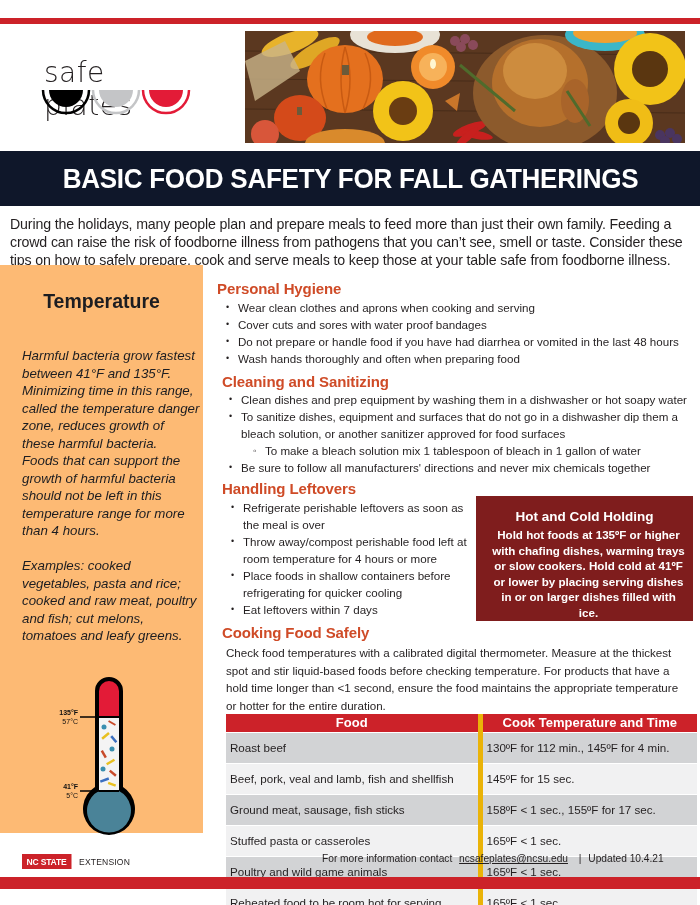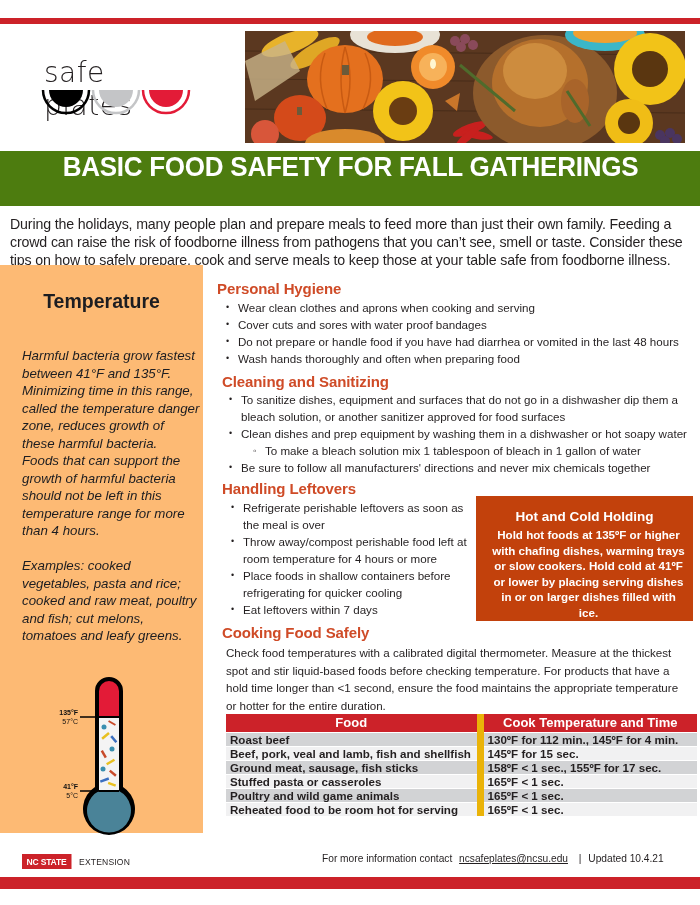--- a/index.html
+++ b/index.html
@@ -12,22 +12,22 @@
   
   .logo { position: absolute; left: 40px; top: 56px; width: 160px; height: 64px; }
   .logo-text { position: absolute; left: 4px; top: 0; font-family: "DejaVu Sans", sans-serif; font-weight: 300; font-size: 28px; letter-spacing: 0.5px; color: #231f20; }
   .logo-plates { position: absolute; left: 0; top: 32px; width: 160px; height: 30px; }
 
   
   .hero { position: absolute; left: 245px; top: 31px; width: 440px; height: 112px; overflow: hidden;
           background: linear-gradient(100deg, #4a2e1c 0%, #6a3f22 30%, #5a3520 55%, #3e2616 100%); }
 
   
-  .banner { position: absolute; left: 0; top: 151px; width: 700px; height: 55px; background: #4d7c0f;
-            display: flex; align-items: flex-start; justify-content: center; }
+  .banner { position: absolute; left: 0; top: 151px; width: 700px; height: 55px; background: #0f172a;
+            display: flex; align-items: center; justify-content: center; }
   .banner-title { color: #ffffff; font-weight: bold; font-size: 28px; letter-spacing: -0.3px; transform: scaleX(0.93); white-space: nowrap; }
 
   .intro { position: absolute; left: 10px; top: 215px; width: 685px; font-size: 14.2px; line-height: 18px; color: #231f20; letter-spacing: -0.15px; }
 
   
   .sidebar { position: absolute; left: 0; top: 265px; width: 203px; height: 568px; background: #fdba74; }
   .sb-title { position: absolute; left: 0; top: 24px; width: 203px; text-align: center; font-weight: bold; font-size: 19.5px; line-height: 25px; color: #1c1d21; }
   .sb-body { position: absolute; left: 22px; top: 82px; width: 178px; font-size: 13.3px; line-height: 17.5px; color: #1c1d21; }
   .sb-body p { margin: 0; font-style: italic; }
   .sb-body .gap { height: 17.5px; }
@@ -35,30 +35,30 @@
   .thermo { position: absolute; left: 50px; top: 675px; width: 120px; height: 160px; }
 
   
   .section-title { position: absolute; font-weight: bold; font-size: 15px; color: #cf4b27; letter-spacing: -0.1px; }
   ul.bullets { position: absolute; list-style: none; font-size: 11.6px; line-height: 17px; color: #231f20; }
   ul.bullets li { position: relative; padding-left: 12px; }
   ul.bullets li::before { content: "\2022"; position: absolute; left: 0; top: 0; font-size: 9px; }
   ul.bullets li.sub { padding-left: 36px; }
   ul.bullets li.sub::before { content: "\25E6"; left: 24px; font-size: 10px; }
 
-  .holding { position: absolute; left: 476px; top: 496px; width: 217px; height: 125px; background: #c2410c; color: #ffffff; text-align: center; padding-top: 13px; }
+  .holding { position: absolute; left: 476px; top: 496px; width: 217px; height: 125px; background: #7f1d1d; color: #ffffff; text-align: center; padding-top: 13px; }
   .holding-title { font-weight: bold; font-size: 13.5px; margin-bottom: 3px; }
   .holding-body { font-weight: bold; font-size: 11.6px; line-height: 15.5px; padding: 0 6px 0 14px; }
 
   .cook-body { position: absolute; left: 226px; top: 644px; width: 465px; font-size: 11.6px; line-height: 17.5px; color: #231f20; }
 
   table.cook { position: absolute; left: 226px; top: 714px; width: 471px; border-collapse: collapse; font-size: 11.6px; }
   table.cook th { background: #cc2229; color: #fff; font-weight: bold; font-size: 13px; height: 18px; padding: 0 4px; text-align: center; }
-  table.cook th + th, table.cook td + td { border-left: 7px solid #eab308; }
-  table.cook td { height: 14px; padding: 0 4px; color: #231f20; white-space: nowrap; border-top: 1px solid #ffffff; font-weight: bold; }
+  table.cook th + th, table.cook td + td { border-left: 5px solid #eab308; }
+  table.cook td { height: 31px; padding: 0 4px; color: #231f20; white-space: nowrap; border-top: 1px solid #ffffff; }
   table.cook tr:nth-child(odd) td { background: #d2d3d5; }
   table.cook tr:nth-child(even) td { background: #f1f1f2; }
   table.cook td:first-child { width: 254px; }
 
   
   .footer-logo { position: absolute; left: 22px; top: 854px; display: flex; align-items: center; }
   .ncstate { background: #cc2229; color: #fff; font-weight: bold; font-size: 9.5px; padding: 2px 5px; letter-spacing: -0.2px; transform: scaleX(0.9); transform-origin: left; }
   .extension { font-size: 9.5px; margin-left: 2px; color: #231f20; transform: scaleX(0.9); transform-origin: left; letter-spacing: 0.2px; }
   .footer-contact { position: absolute; left: 322px; top: 853px; font-size: 10.2px; color: #231f20; white-space: nowrap; }
   .footer-contact .email { text-decoration: underline; margin-left: 4px; margin-right: 8px; }
@@ -219,22 +219,22 @@
 <h3 class="section-title" style="left:217px; top:280px;">Personal Hygiene</h3>
 <ul class="bullets" style="left:226px; top:299px; width:470px;">
   <li>Wear clean clothes and aprons when cooking and serving</li>
   <li>Cover cuts and sores with water proof bandages</li>
   <li>Do not prepare or handle food if you have had diarrhea or vomited in the last 48 hours</li>
   <li>Wash hands thoroughly and often when preparing food</li>
 </ul>
 
 <h3 class="section-title" style="left:222px; top:373px;">Cleaning and Sanitizing</h3>
 <ul class="bullets" style="left:229px; top:391px; width:462px;">
+  <li>Clean dishes and prep equipment by washing them in a dishwasher or hot soapy water</li>
   <li>To sanitize dishes, equipment and surfaces that do not go in a dishwasher dip them a bleach solution, or another sanitizer approved for food surfaces</li>
-  <li>Clean dishes and prep equipment by washing them in a dishwasher or hot soapy water</li>
   <li class="sub">To make a bleach solution mix 1 tablespoon of bleach in 1 gallon of water</li>
   <li>Be sure to follow all manufacturers' directions and never mix chemicals together</li>
 </ul>
 
 <h3 class="section-title" style="left:222px; top:480px;">Handling Leftovers</h3>
 <ul class="bullets" style="left:231px; top:499px; width:236px;">
   <li>Refrigerate perishable leftovers as soon as the meal is over</li>
   <li>Throw away/compost perishable food left at room temperature for 4 hours or more</li>
   <li>Place foods in shallow containers before refrigerating for quicker cooling</li>
   <li>Eat leftovers within 7 days</li>

